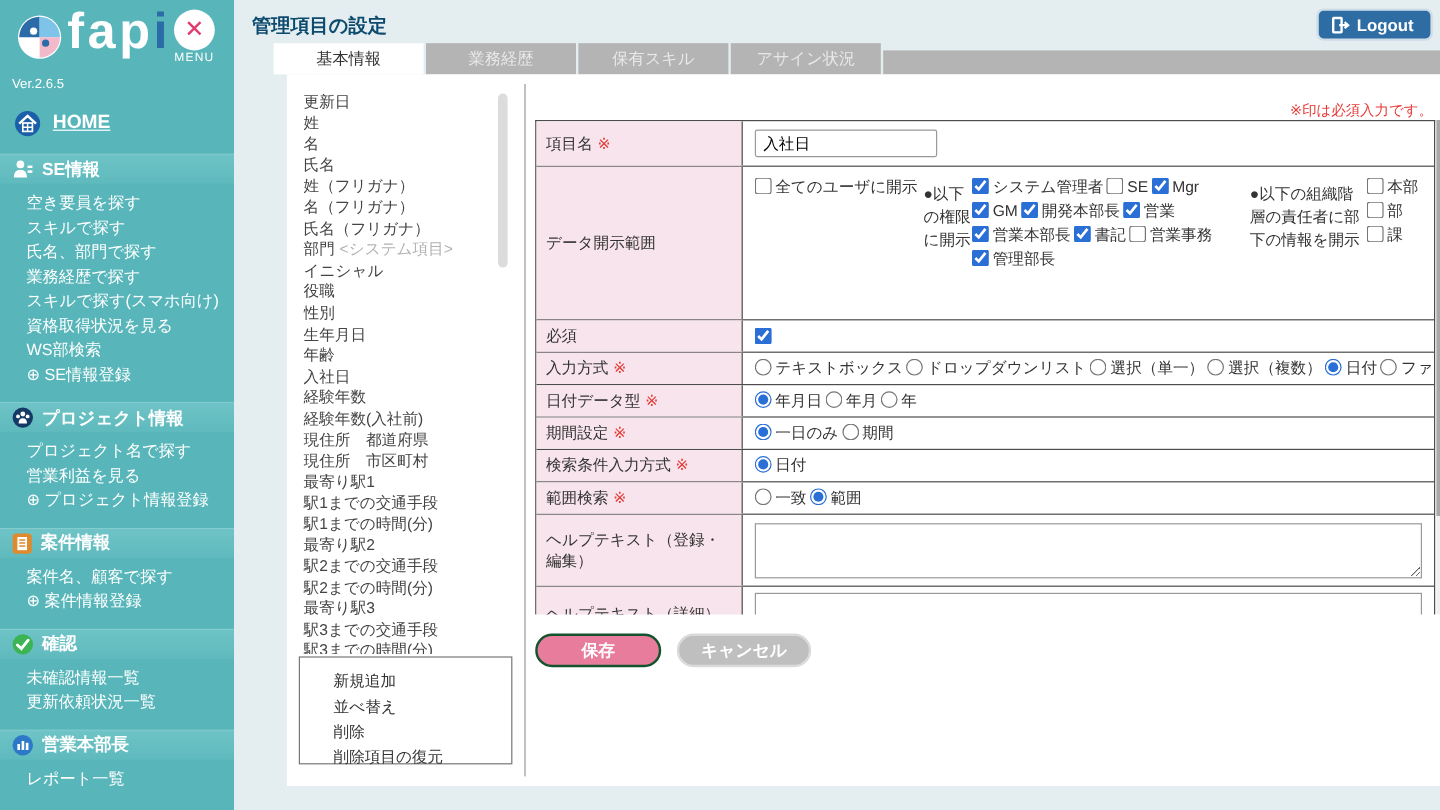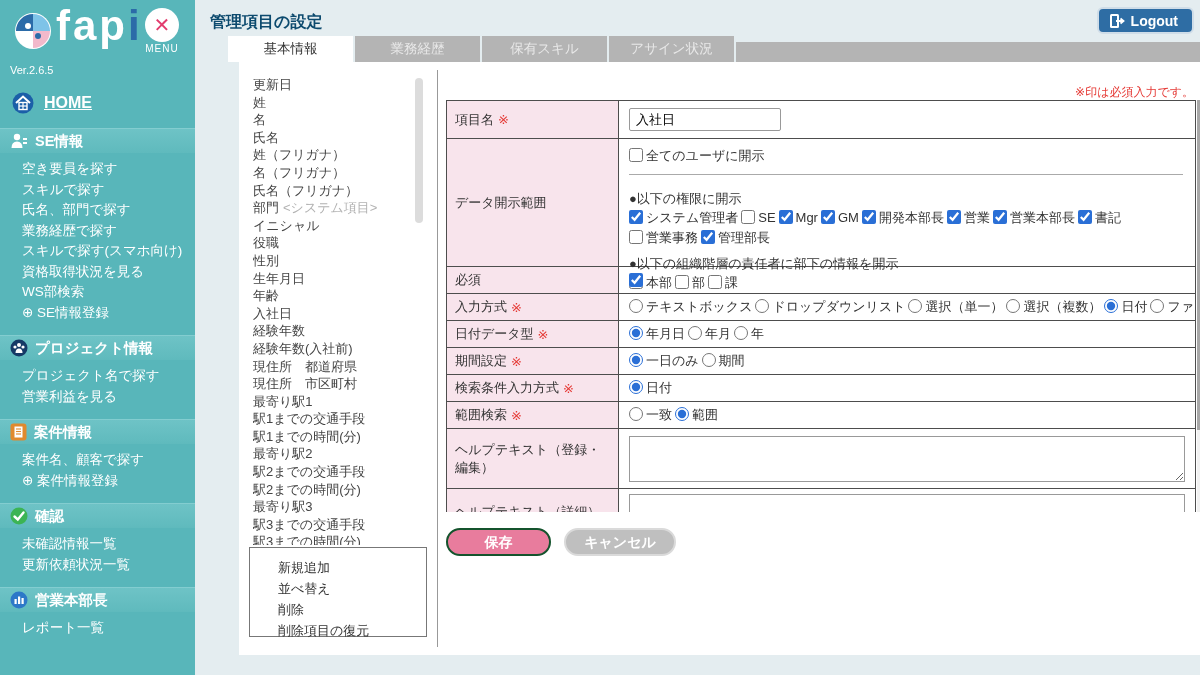--- a/index.html
+++ b/index.html
@@ -71,21 +71,21 @@
     border:1px solid #4d4d4d; border-bottom:none; overflow:hidden; background:#fff;
   }
   .f-row { display:flex; border-bottom:1px solid #4d4d4d; }
   .f-label {
     width:172px; min-width:172px; background:#f8e4ec; border-right:1px solid #4d4d4d;
     padding:4px 8px; font-size:13px; display:flex; align-items:center; gap:4px;
   }
   .f-label.top { align-items:flex-start; padding-top:14px; }
   .req { color:#e53935; }
   .f-value { flex:1; padding:4px 10px; font-size:13px; display:flex; align-items:center; }
-  .f-value.col { flex-direction:column; align-items:stretch; justify-content:flex-start; padding-top:7px; }
+  .f-value.col { flex-direction:row; align-items:stretch; justify-content:flex-start; padding-top:7px; }
   .r1 { height:38px; } .r2 { height:128px; } .rs { height:27px; } .r9 { height:60px; } .r10 { height:52px; }
   input[type="checkbox"], input[type="radio"] { accent-color:#2a6fd6; width:14px; height:14px; margin:0 3px 0 0; vertical-align:-2px; }
   .opt { white-space:nowrap; margin-right:3px; }
   .cbl { white-space:nowrap; margin-right:3px; }
   .perm-wrap { line-height:20px; }
   .vis-hr { border:none; border-top:1px solid #aaa; margin:7px 2px 8px 0; }
   .vis-line { line-height:19px; margin-bottom:2px; }
   .vis-heading { line-height:19px; margin-top:6px; }
   .text-input { width:152px; height:23px; border:1px solid #999; border-radius:2px; padding:2px 6px; font-size:13px; font-family:inherit; }
   .help-area { flex:1; height:46px; border:1px solid #999; font-size:13px; font-family:inherit; resize:both; }
@@ -166,20 +166,21 @@
         <circle cx="13" cy="8" r="1.6" fill="#fff"></circle>
         <path d="M5.5 14 Q5.5 9.5 9 9.5 Q12.5 9.5 12.5 14 Z" fill="#fff"></path>
       </svg>
     </span>
     <span>プロジェクト情報</span>
   </div>
   <div class="sec-items">
 
   <div class="s-item">プロジェクト名で探す</div>
       <div class="s-item">営業利益を見る</div>
+      <div class="s-item">⊕ プロジェクト情報登録</div>
     </div>
 
   <div class="sec-header">
     <span>
       <svg width="17" height="18" viewBox="0 0 17 18">
         <rect x="0.5" y="0.5" width="16" height="17" rx="3" fill="#e08a2e"></rect>
         <rect x="4.5" y="3.5" width="8" height="11" fill="#fff"></rect>
         <line x1="6" y1="6" x2="11" y2="6" stroke="#e08a2e" stroke-width="1.1"></line>
         <line x1="6" y1="8.5" x2="11" y2="8.5" stroke="#e08a2e" stroke-width="1.1"></line>
         <line x1="6" y1="11" x2="11" y2="11" stroke="#e08a2e" stroke-width="1.1"></line>

